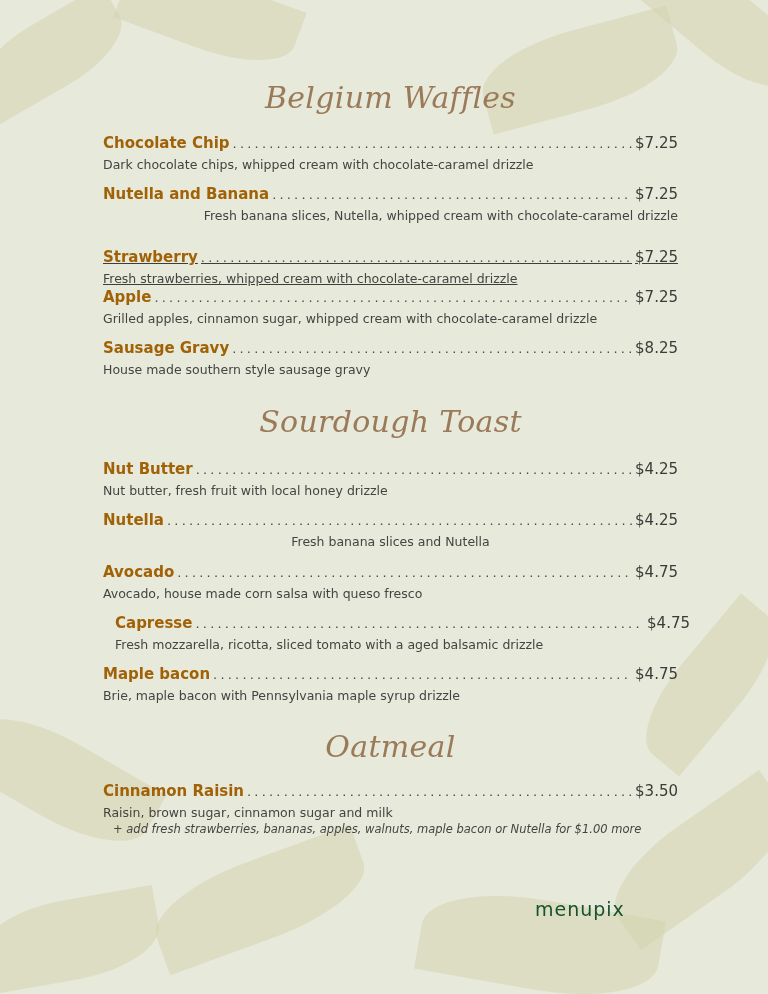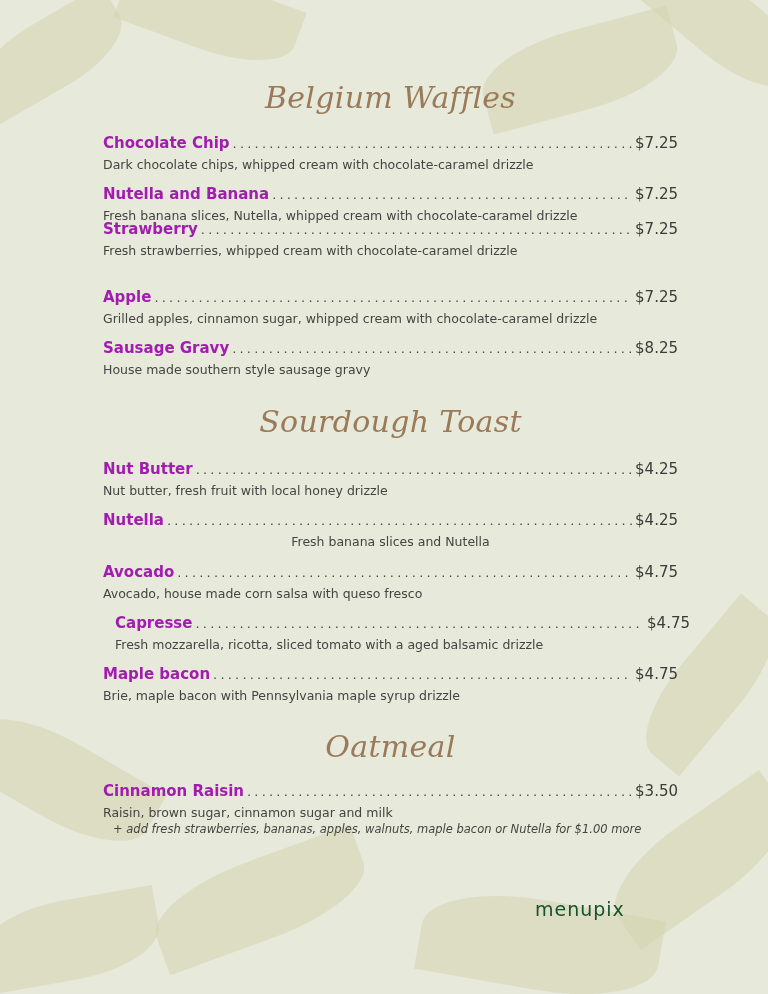--- a/index.html
+++ b/index.html
@@ -11,21 +11,21 @@
   }
   .leaf { position:absolute; border-radius:50% 0 50% 0; background:#d3d4ae; opacity:0.55; }
   .menu { position:absolute; left:103px; width:575px; top:0; }
   .section-title {
     position:absolute; left:0; width:575px; text-align:center;
     font-family:"DejaVu Serif", serif; font-style:italic;
     font-size:30px; color:#9a7a58; letter-spacing:0.3px;
   }
   .item { position:absolute; left:0; width:575px; }
   .item-row { display:flex; align-items:baseline; height:22px; }
-  .item-name { font-size:15px; font-weight:bold; color:#a21caf; white-space:nowrap; }
+  .item-name { font-size:15px; font-weight:bold; color:#a16207; white-space:nowrap; }
   .dots { flex:1; overflow:hidden; white-space:nowrap; color:#4a4a48; font-size:13px; margin:0 3px; letter-spacing:3.2px; }
   .dots::after { content:"......................................................................................................................................................"; }
   .price { font-size:15px; color:#3b3b39; white-space:nowrap; }
   .desc { font-size:12.5px; color:#444442; margin-top:1px; white-space:nowrap; }
   .note { font-size:11.5px; font-style:italic; color:#444442; margin-top:2px; padding-left:10px; white-space:nowrap; }
   .watermark { position:absolute; left:535px; top:898px; font-size:19px; color:#14532d; letter-spacing:1px; }
 </style>
 </head>
 <body>
 
@@ -44,29 +44,29 @@
   <div class="section-title" style="top:80px;">Belgium Waffles</div>
 
   <div class="item" style="top:134px;">
     <div class="item-row">
         <span class="item-name">Chocolate Chip</span>
         <span class="dots"></span>
         <span class="price">$7.25</span>
       </div>
     <div class="desc">Dark chocolate chips, whipped cream with chocolate-caramel drizzle</div>
   </div>
-  <div class="item" style="top:185px;">
+  <div class="item" style="top:185px;text-align:right;">
     <div class="item-row">
         <span class="item-name">Nutella and Banana</span>
         <span class="dots"></span>
         <span class="price">$7.25</span>
       </div>
     <div class="desc">Fresh banana slices, Nutella, whipped cream with chocolate-caramel drizzle</div>
   </div>
-  <div class="item" style="top:220px;">
+  <div class="item" style="top:248px;text-decoration:underline;">
     <div class="item-row">
         <span class="item-name">Strawberry</span>
         <span class="dots"></span>
         <span class="price">$7.25</span>
       </div>
     <div class="desc">Fresh strawberries, whipped cream with chocolate-caramel drizzle</div>
   </div>
   <div class="item" style="top:288px;">
     <div class="item-row">
         <span class="item-name">Apple</span>

